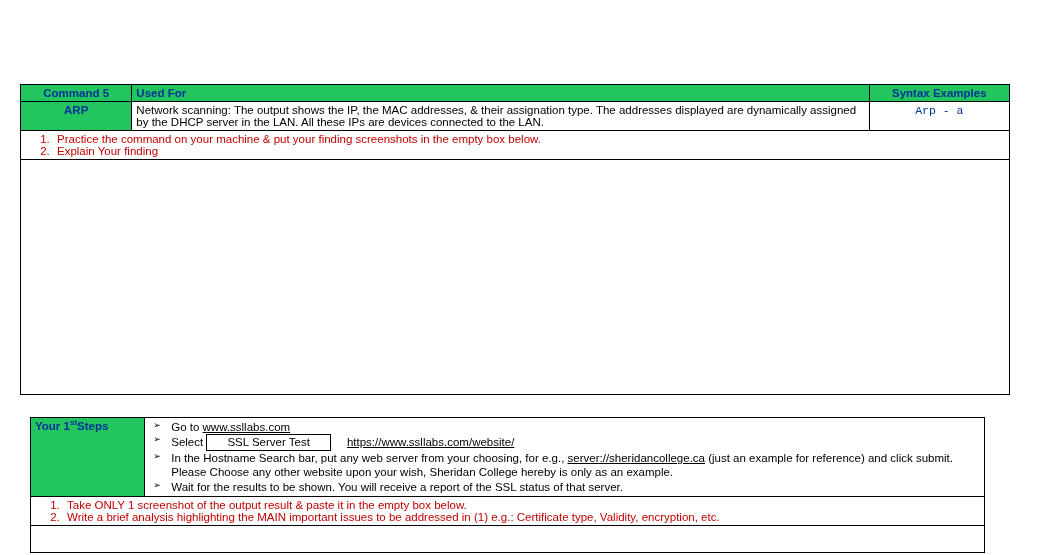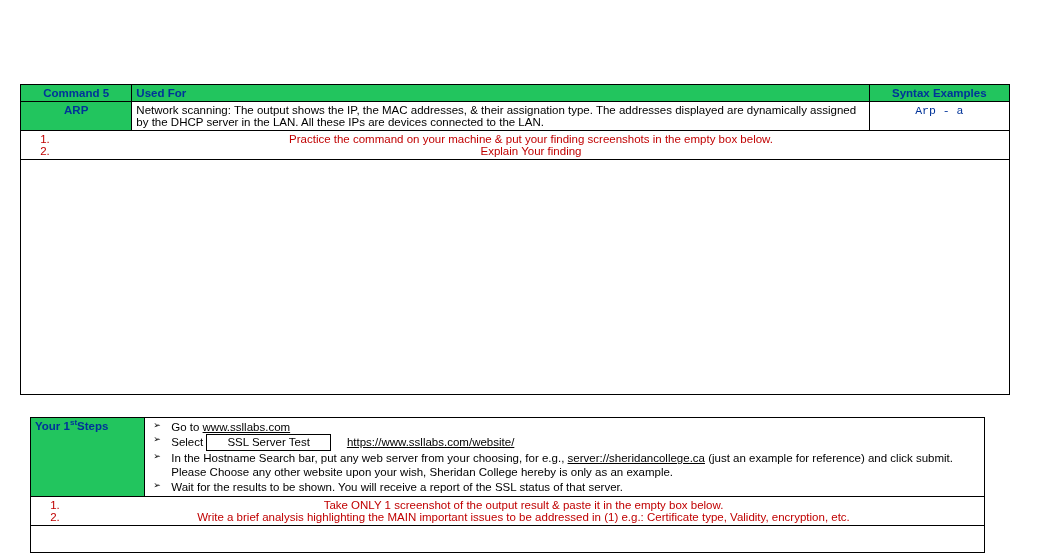--- a/index.html
+++ b/index.html
@@ -23,21 +23,21 @@
     vertical-align:top;
     text-align:left;
   }
   .hdr{
     font-weight:bold;
     color:#003399;
     background:#22c55e;
   }
   .center{text-align:center;}
   .red{color:#c00000;}
-  .olist{margin:0;padding:0 0 0 28px;text-align:center;}
+  .olist{margin:0;padding:0 0 0 28px;}
   .olist li{padding-left:4px;}
   .link{text-decoration:underline;color:#000;text-align:right;}
   .boxed{border:1px solid #000;display:inline-block;padding:0 20px;margin-right:16px;}
   .table1{position:absolute;left:20px;top:84px;width:990px;}
   .c1{width:111px;}
   .c2{width:735px;}
   .c3{width:140px;}
   .emptyrow{height:230px;}
   .table2{position:absolute;left:30px;top:417px;width:955px;}
   .d1{width:114px;}

